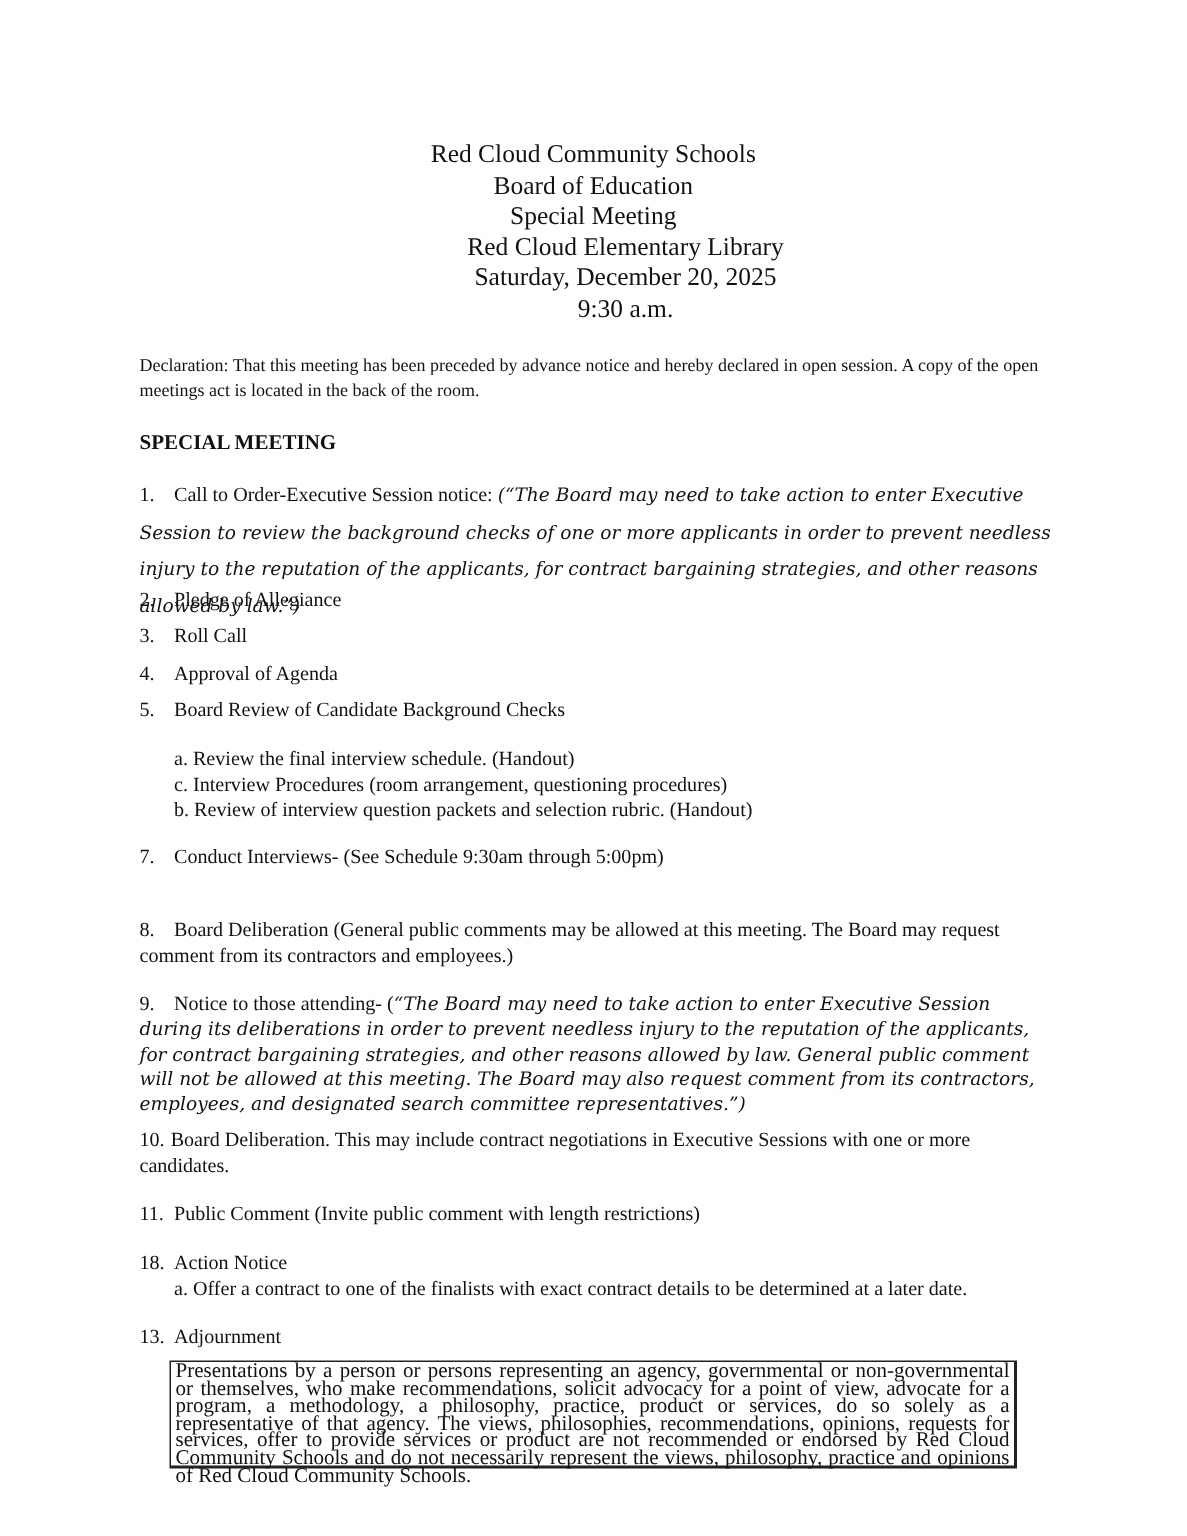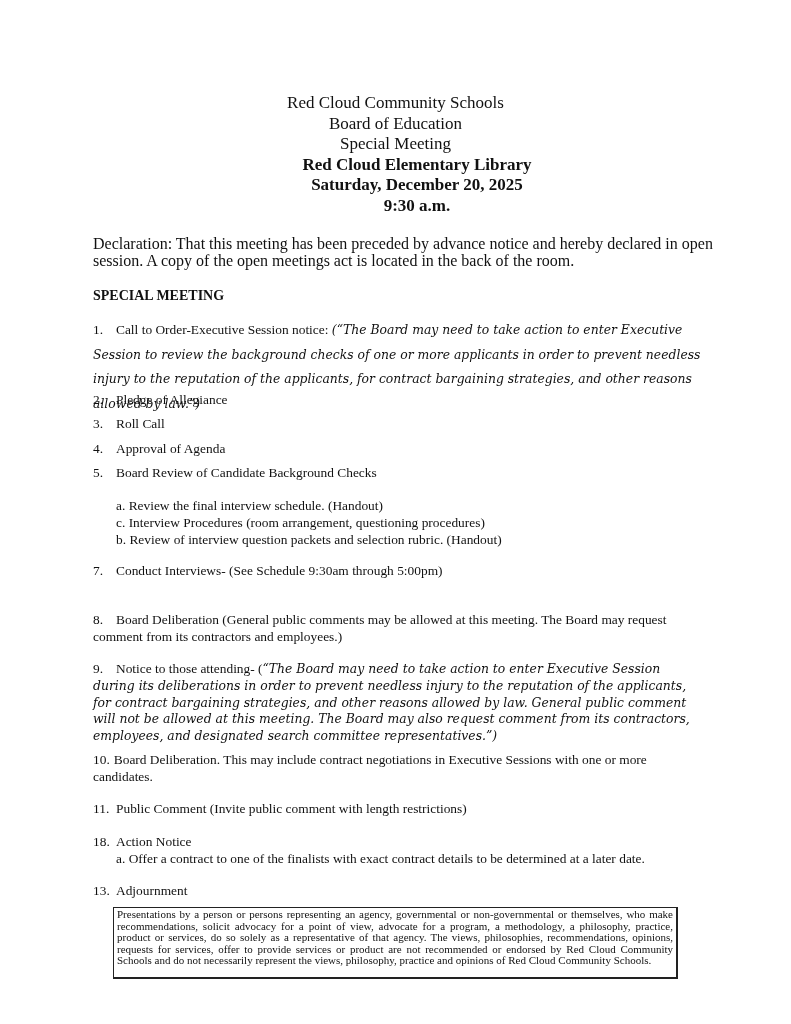--- a/index.html
+++ b/index.html
@@ -6,39 +6,39 @@
     body {
       width: 791px; height: 1024px; position: relative; overflow: hidden;
       font-family: "Liberation Serif", "DejaVu Serif", serif;
       color: #111111;
     }
     .page { position: absolute; left: 0; top: 0; width: 669px; height: 1024px; }
     .header {
       position: absolute; left: 0; top: 93px; width: 791px; text-align: center;
       font-size: 17px; line-height: 20.5px;
     }
-    .header .bold { font-weight: bold; margin-left: 43px; }
+    .header .bold { font-weight: normal; margin-left: 43px; }
     .declaration {
       position: absolute; left: 93px; top: 235px; width: 620px;
-      font-size: 16px; line-height: 17px;
+      font-size: 12px; line-height: 17px;
     }
     .section-title {
       position: absolute; left: 93px; top: 288px;
       font-size: 14px; font-weight: bold;
     }
     .item { position: absolute; left: 93px; width: 610px; font-size: 13.4px; line-height: 17px; }
     .num { display: inline-block; width: 23px; }
     .it { font-style: italic; font-family: "DejaVu Serif", "Liberation Serif", serif; font-size: 12.4px; text-align: center; }
     .sub { padding-left: 23px; }
     .item-1 { line-height: 24.5px; top: 318px; }
     .disclaimer {
       position: absolute; left: 113px; top: 907px; width: 556px; height: 64px;
       border: 1.5px solid #222; border-right-width: 2px; border-bottom-width: 2px;
       padding: 1px 3px 4px 3px;
-      font-size: 11px; line-height: 11.6px; text-align: justify;
+      font-size: 14px; line-height: 11.6px; text-align: justify;
     }
   </style>
 </head>
 <body>
 
 <div class="page">
 
   <div class="header">
     <div>Red Cloud Community Schools</div>
     <div>Board of Education</div>

